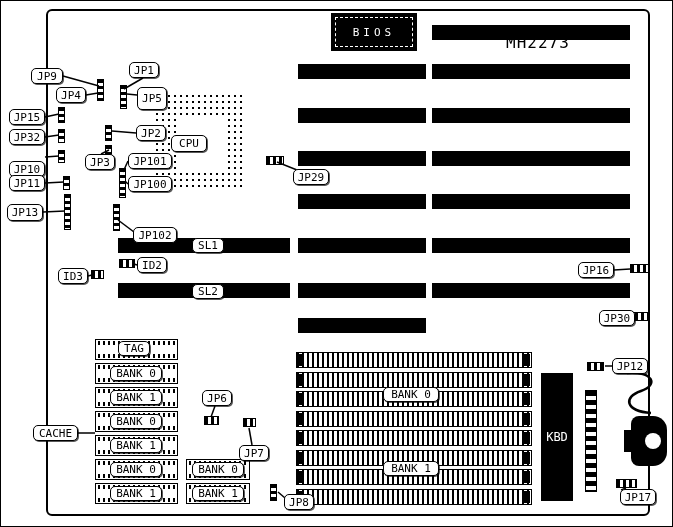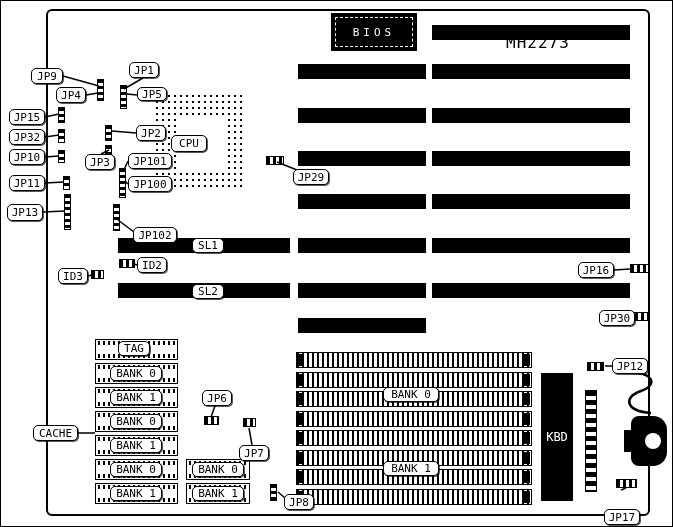--- a/index.html
+++ b/index.html
@@ -110,43 +110,43 @@
   <div class="pins-h" style="left:627px; top:311px; width:22px;"></div>
   <div class="pins-h" style="left:203px; top:415px; width:15px;"></div>
   <div class="pins-h" style="left:242px; top:417px; width:13px;"></div>
   <div class="pins-v" style="left:269px; top:483px; height:17px;"></div>
   <div class="pins-h" style="left:586px; top:361px; width:17px;"></div>
   <div class="pins-h" style="left:615px; top:478px; width:21px;"></div>
 
   <div class="callout" style="left:30px;  top:67px;  width:32px; height:16px;">JP9</div>
   <div class="callout" style="left:128px; top:61px;  width:30px; height:16px;">JP1</div>
   <div class="callout" style="left:55px;  top:86px;  width:30px; height:16px;">JP4</div>
-  <div class="callout" style="left:136px; top:86px;  width:30px; height:14px;">JP5</div>
+  <div class="callout" style="left:136px; top:86px;  width:30px; height:23px;">JP5</div>
   <div class="callout" style="left:8px;   top:108px; width:36px; height:16px;">JP15</div>
   <div class="callout" style="left:8px;   top:128px; width:36px; height:16px;">JP32</div>
   <div class="callout" style="left:135px; top:124px; width:30px; height:16px;">JP2</div>
-  <div class="callout" style="left:8px;   top:148px; width:36px; height:16px;">JP10</div>
+  <div class="callout" style="left:8px;   top:160px; width:36px; height:16px;">JP10</div>
   <div class="callout" style="left:84px;  top:153px; width:30px; height:16px;">JP3</div>
   <div class="callout" style="left:127px; top:152px; width:44px; height:16px;">JP101</div>
   <div class="callout" style="left:8px;   top:174px; width:36px; height:16px;">JP11</div>
   <div class="callout" style="left:127px; top:175px; width:44px; height:16px;">JP100</div>
   <div class="callout" style="left:6px;   top:203px; width:36px; height:17px;">JP13</div>
   <div class="callout" style="left:132px; top:226px; width:44px; height:16px;">JP102</div>
   <div class="callout" style="left:292px; top:168px; width:36px; height:16px;">JP29</div>
   <div class="callout" style="left:191px; top:237px; width:32px; height:15px;">SL1</div>
   <div class="callout" style="left:136px; top:256px; width:30px; height:16px;">ID2</div>
   <div class="callout" style="left:57px;  top:267px; width:30px; height:16px;">ID3</div>
   <div class="callout" style="left:191px; top:283px; width:32px; height:15px;">SL2</div>
   <div class="callout" style="left:577px; top:261px; width:36px; height:16px;">JP16</div>
   <div class="callout" style="left:598px; top:309px; width:36px; height:16px;">JP30</div>
   <div class="callout" style="left:201px; top:389px; width:30px; height:16px;">JP6</div>
   <div class="callout" style="left:238px; top:444px; width:30px; height:16px;">JP7</div>
   <div class="callout" style="left:283px; top:493px; width:30px; height:16px;">JP8</div>
   <div class="callout" style="left:611px; top:357px; width:36px; height:16px;">JP12</div>
-  <div class="callout" style="left:603px; top:488px; width:36px; height:16px;margin-top:20px;">JP17</div>
+  <div class="callout" style="left:619px; top:488px; width:36px; height:16px;">JP17</div>
 
   <div class="chip" style="left:94px; top:338px; width:83px;"></div>
   <div class="chip" style="left:94px; top:362px; width:83px;"></div>
   <div class="chip" style="left:94px; top:386px; width:83px;"></div>
   <div class="chip" style="left:94px; top:410px; width:83px;"></div>
   <div class="chip" style="left:94px; top:434px; width:83px;"></div>
   <div class="chip" style="left:94px; top:458px; width:83px;"></div>
   <div class="chip" style="left:94px; top:482px; width:83px;"></div>
 
   <div class="chip" style="left:185px; top:458px; width:64px;"></div>

